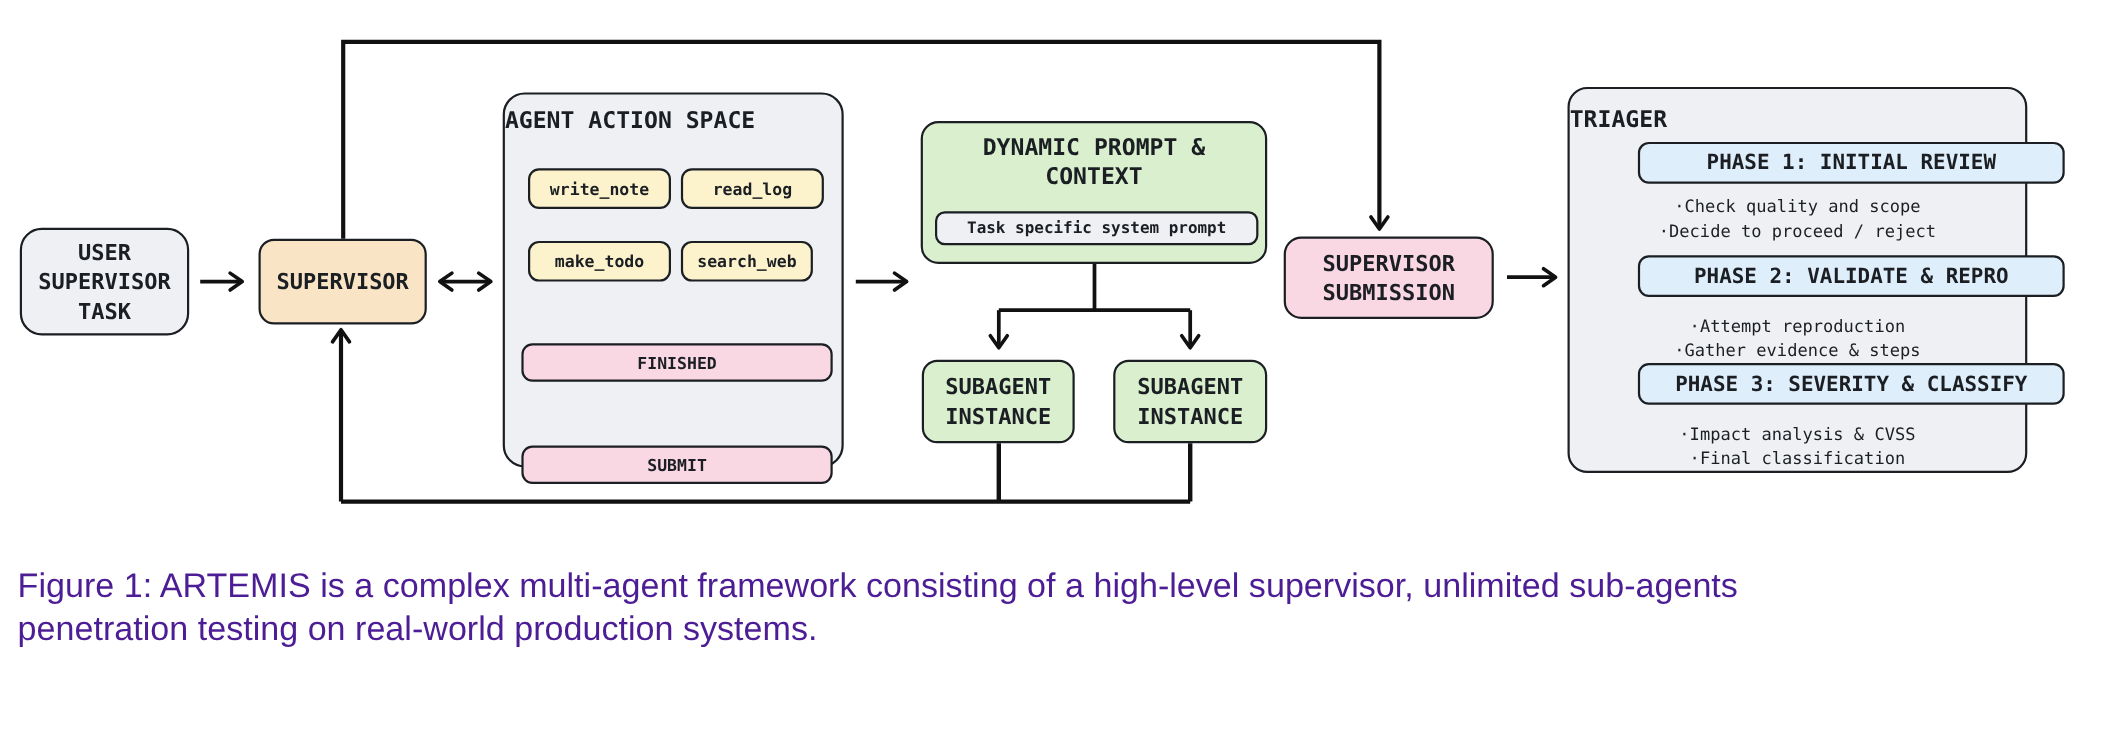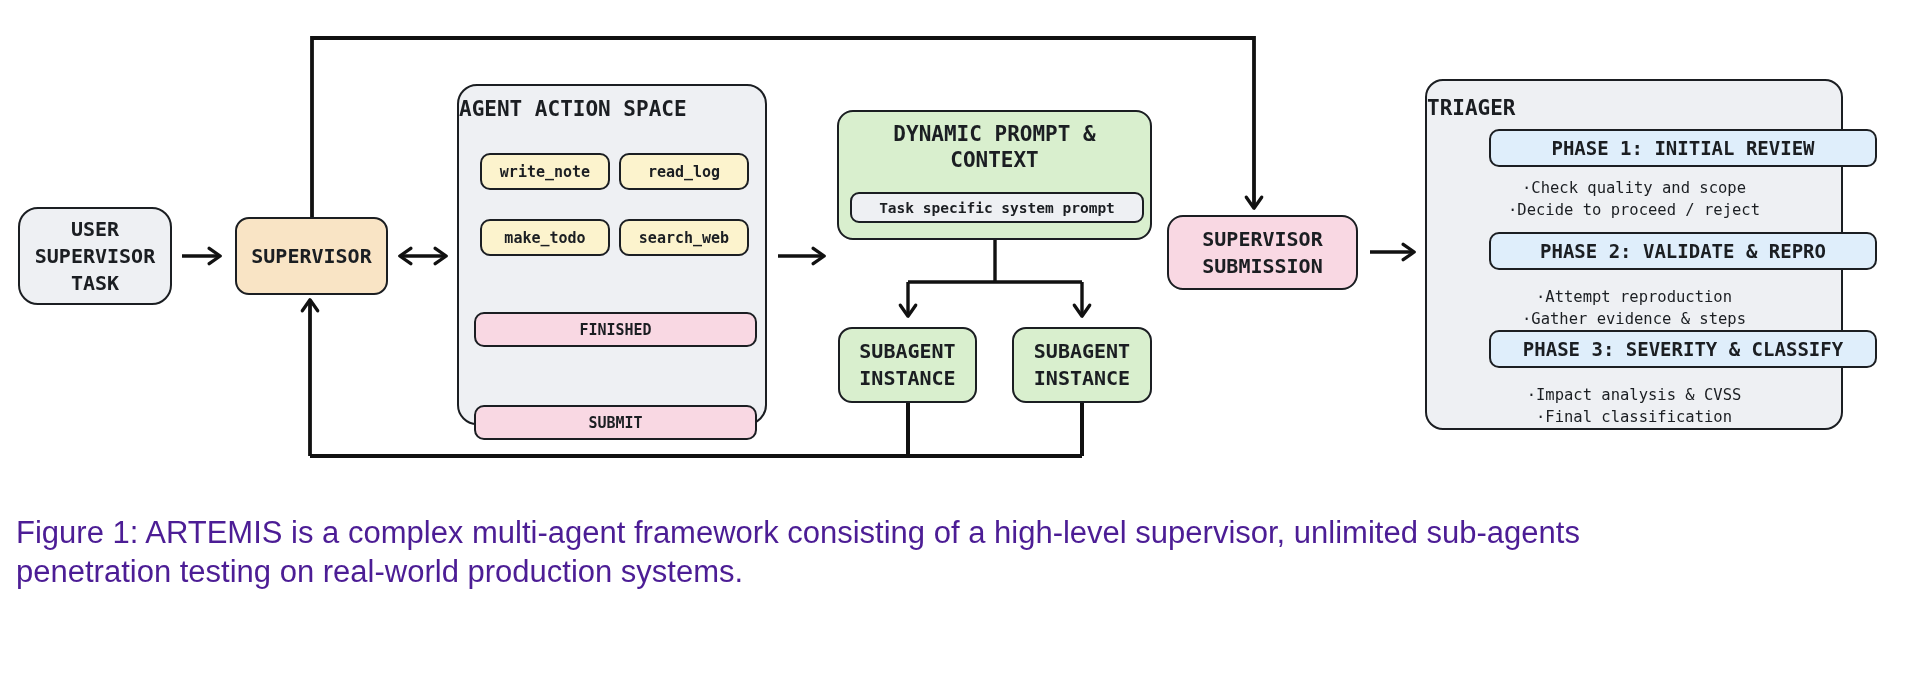--- a/index.html
+++ b/index.html
@@ -108,21 +108,21 @@
 
   <div class="box supervisor">
     <div class="lbl">SUPERVISOR</div>
   </div>
 
   <div class="box aas">
     <div class="title aas-title">AGENT ACTION SPACE</div>
     <div class="pill" style="left:21px;top:67px;width:130px;height:37px;background:var(--yellow);">write_note</div>
     <div class="pill" style="left:160px;top:67px;width:130px;height:37px;background:var(--yellow);">read_log</div>
     <div class="pill" style="left:21px;top:133px;width:130px;height:37px;background:var(--yellow);">make_todo</div>
-    <div class="pill" style="left:160px;top:133px;width:130px;height:37px;background:var(--yellow);">search_web</div>
+    <div class="pill" style="left:160px;top:133px;width:120px;height:37px;background:var(--yellow);">search_web</div>
     <div class="pill" style="left:15px;top:226px;width:283px;height:35px;background:var(--pink);">FINISHED</div>
     <div class="pill" style="left:15px;top:291px;width:283px;height:35px;background:var(--pink);margin-top:28px;">SUBMIT</div>
   </div>
 
   <div class="box dyn">
     <div class="title">DYNAMIC PROMPT &amp;</div>
     <div class="title">CONTEXT</div>
     <div class="dyn-inner">Task specific system prompt</div>
   </div>
 

